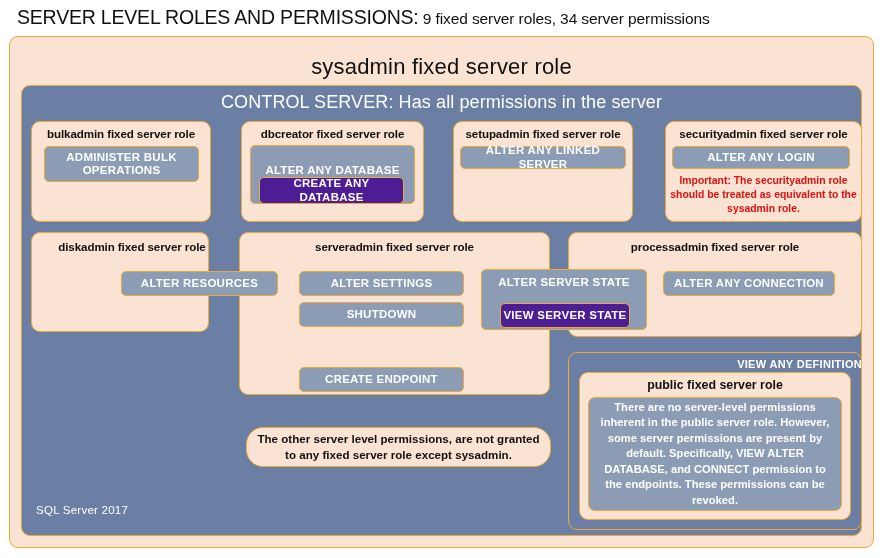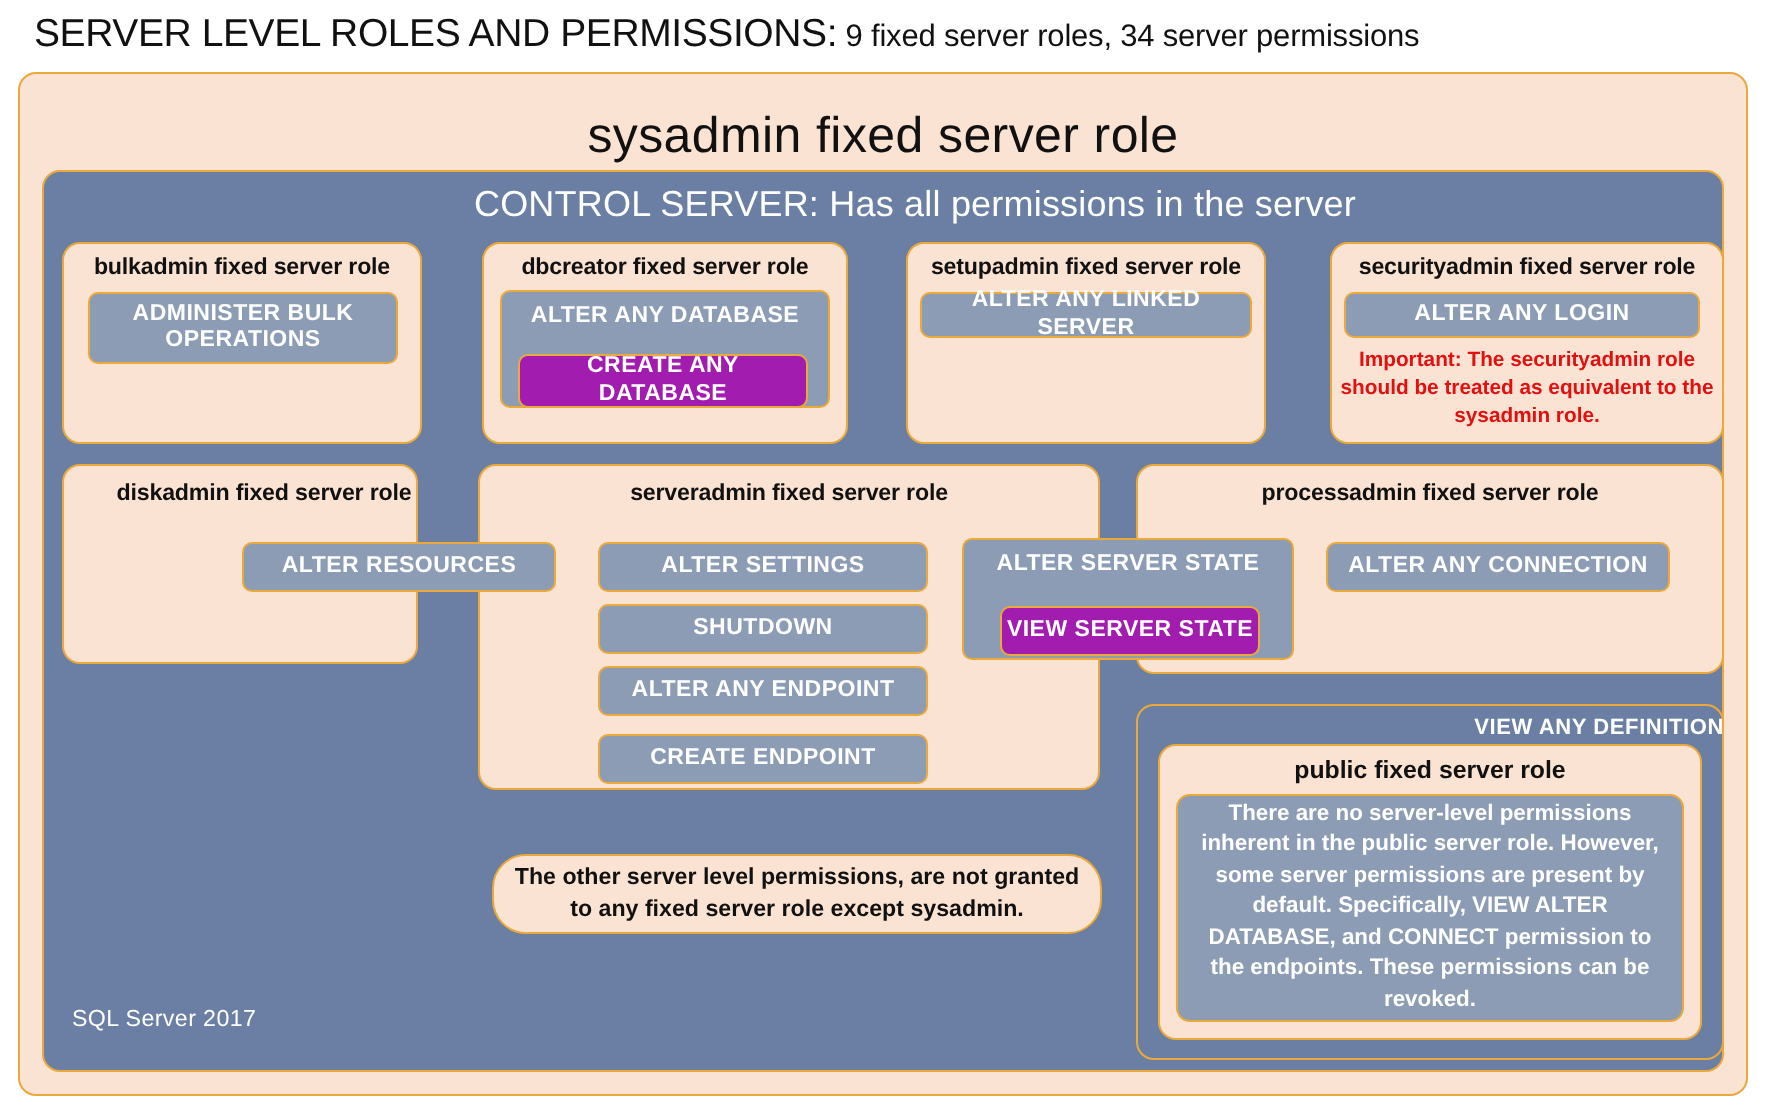--- a/index.html
+++ b/index.html
@@ -14,29 +14,29 @@
   .title .t-rest{font-size:15.5px;letter-spacing:-.1px;}
 
   
   .panel{position:absolute;box-sizing:border-box;border:1.6px solid #e9a93b;border-radius:9px;}
   .peach{background:#fbe3d4;}
   .slate{background:#6a7fa3;}
   .chip{position:absolute;box-sizing:border-box;border:1.4px solid #e9a93b;border-radius:5px;
         background:#8d9cb5;color:#ffffff;font-weight:bold;font-size:11.5px;
         letter-spacing:.25px;display:flex;align-items:center;justify-content:center;
         text-align:center;line-height:1.15;}
-  .chip.dark{background:#a21caf;}
+  .chip.dark{background:#4c1d95;}
 
   
   .role-cap{position:absolute;color:#111;font-size:11.6px;font-weight:bold;
             letter-spacing:-.1px;text-align:center;white-space:nowrap;}
 
   
-  .banner{position:absolute;color:#ffffff;text-align:center;white-space:nowrap;padding-left:16px;}
-  .sys-label{position:absolute;color:#111;font-size:25px;letter-spacing:.2px;
+  .banner{position:absolute;color:#ffffff;text-align:center;white-space:nowrap;}
+  .sys-label{position:absolute;color:#111;font-size:22px;letter-spacing:.2px;
              text-align:center;white-space:nowrap;}
   .ctrl-label{font-size:18px;letter-spacing:.1px;}
 
   .redtext{position:absolute;color:#e2100f;font-weight:bold;font-size:10.4px;
            text-align:center;line-height:1.35;}
   .notebox{position:absolute;box-sizing:border-box;border:1.6px solid #e9a93b;border-radius:17px;
            background:#fbe3d4;color:#111;font-weight:bold;font-size:11.6px;
            display:flex;align-items:center;justify-content:center;text-align:center;
            line-height:1.35;padding:4px 8px;}
   .pubtext{position:absolute;box-sizing:border-box;border:1.5px solid #e9a93b;border-radius:7px;
@@ -63,21 +63,21 @@
 
   <div class="panel slate" style="left:21px;top:85px;width:841px;height:451px;"></div>
   <div class="banner ctrl-label" style="left:21px;top:92px;width:841px;">CONTROL SERVER: Has all permissions in the server</div>
 
   <div class="panel peach" style="left:31px;top:121px;width:180px;height:101px;"></div>
   <div class="role-cap" style="left:31px;top:127px;width:180px;">bulkadmin fixed server role</div>
   <div class="chip" style="left:44px;top:146px;width:155px;height:36px;">ADMINISTER  BULK OPERATIONS</div>
 
   <div class="panel peach" style="left:241px;top:121px;width:183px;height:101px;"></div>
   <div class="role-cap" style="left:241px;top:127px;width:183px;">dbcreator fixed server role</div>
-  <div class="chip" style="left:250px;top:145px;width:165px;height:59px;align-items:flex-start;padding-top:6px;">ALTER ANY DATABASE</div>
+  <div class="chip" style="left:250px;top:145px;width:165px;height:59px;align-items:flex-start;padding-top:18px;">ALTER ANY DATABASE</div>
   <div class="chip dark" style="left:259px;top:177px;width:145px;height:27px;">CREATE ANY DATABASE</div>
 
   <div class="panel peach" style="left:453px;top:121px;width:180px;height:101px;"></div>
   <div class="role-cap" style="left:453px;top:127px;width:180px;">setupadmin fixed server role</div>
   <div class="chip" style="left:460px;top:146px;width:166px;height:23px;">ALTER ANY LINKED SERVER</div>
 
   <div class="panel peach" style="left:665px;top:121px;width:197px;height:101px;"></div>
   <div class="role-cap" style="left:665px;top:127px;width:197px;">securityadmin fixed server role</div>
   <div class="chip" style="left:672px;top:146px;width:178px;height:23px;">ALTER ANY LOGIN</div>
   <div class="redtext" style="left:665px;top:174px;width:197px;">Important:  The securityadmin role should  be treated as equivalent to the sysadmin role.</div>
@@ -88,21 +88,20 @@
   <div class="panel peach" style="left:239px;top:232px;width:311px;height:163px;"></div>
   <div class="role-cap" style="left:239px;top:240px;width:311px;">serveradmin fixed server role</div>
 
   <div class="panel peach" style="left:568px;top:232px;width:294px;height:105px;"></div>
   <div class="role-cap" style="left:568px;top:240px;width:294px;">processadmin fixed server role</div>
 
   <div class="chip" style="left:121px;top:271px;width:157px;height:25px;">ALTER RESOURCES</div>
 
   <div class="chip" style="left:299px;top:271px;width:165px;height:25px;">ALTER SETTINGS</div>
   <div class="chip" style="left:299px;top:302px;width:165px;height:25px;">SHUTDOWN</div>
-  <div class="chip" style="left:299px;top:333px;width:165px;height:25px;">ALTER ANY ENDPOINT</div>
   <div class="chip" style="left:299px;top:367px;width:165px;height:25px;">CREATE ENDPOINT</div>
 
   <div class="chip" style="left:481px;top:269px;width:166px;height:61px;align-items:flex-start;padding-top:6px;text-align:right;">ALTER SERVER STATE</div>
   <div class="chip dark" style="left:500px;top:303px;width:130px;height:25px;">VIEW SERVER STATE</div>
 
   <div class="chip" style="left:663px;top:271px;width:172px;height:25px;">ALTER ANY CONNECTION</div>
 
   <div class="panel slate" style="left:568px;top:352px;width:294px;height:178px;"></div>
   <div class="vad" style="left:568px;top:358px;width:294px;">VIEW ANY DEFINITION</div>
   <div class="panel peach" style="left:579px;top:372px;width:272px;height:148px;"></div>

